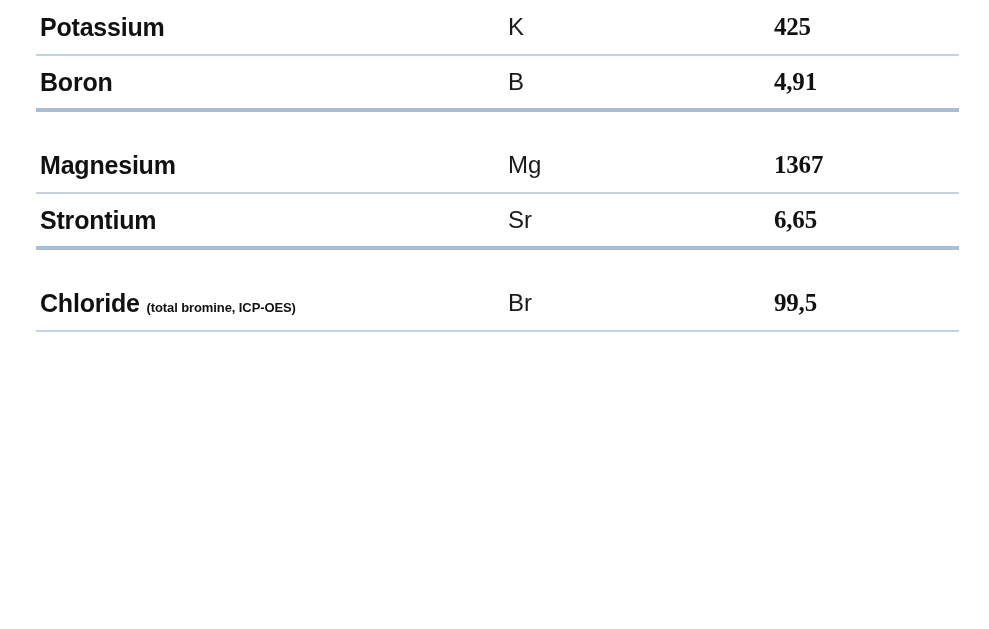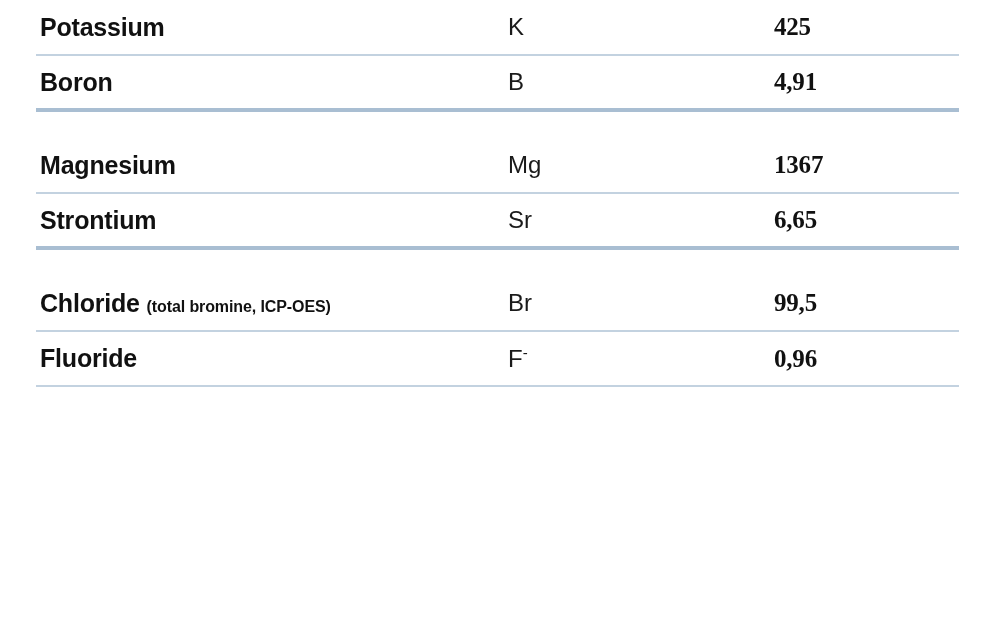--- a/index.html
+++ b/index.html
@@ -51,21 +51,21 @@
 
   .name-cell {
     font-size: 25px;
     font-weight: bold;
     letter-spacing: -0.2px;
     color: #111111;
     padding-left: 4px !important;
     white-space: nowrap;
   }
   .name-cell .note {
-    font-size: 16px;
+    font-size: 13px;
     font-weight: bold;
     color: #111111;
     letter-spacing: -0.1px;
   }
   .symbol-cell {
     font-size: 24px;
     font-weight: normal;
     color: #1a1a1a;
     padding-left: 2px !important;
   }
@@ -123,21 +123,16 @@
 
       <tr class="spacer-row">
           <td colspan="3"></td>
         </tr>
 
       <tr class="data-row">
         <td class="name-cell"><span>Chloride</span> <span class="note">(total bromine, ICP-OES)</span></td>
         <td class="symbol-cell"><span>Br</span></td>
         <td class="value-cell"><span>99,5</span></td>
       </tr>
-      <tr class="data-row">
-        <td class="name-cell"><span>Fluoride</span></td>
-        <td class="symbol-cell"><span>F</span><sup>-</sup></td>
-        <td class="value-cell"><span>0,96</span></td>
-      </tr>
 
     </tbody>
   </table>
 </div>
 
 </body></html>

